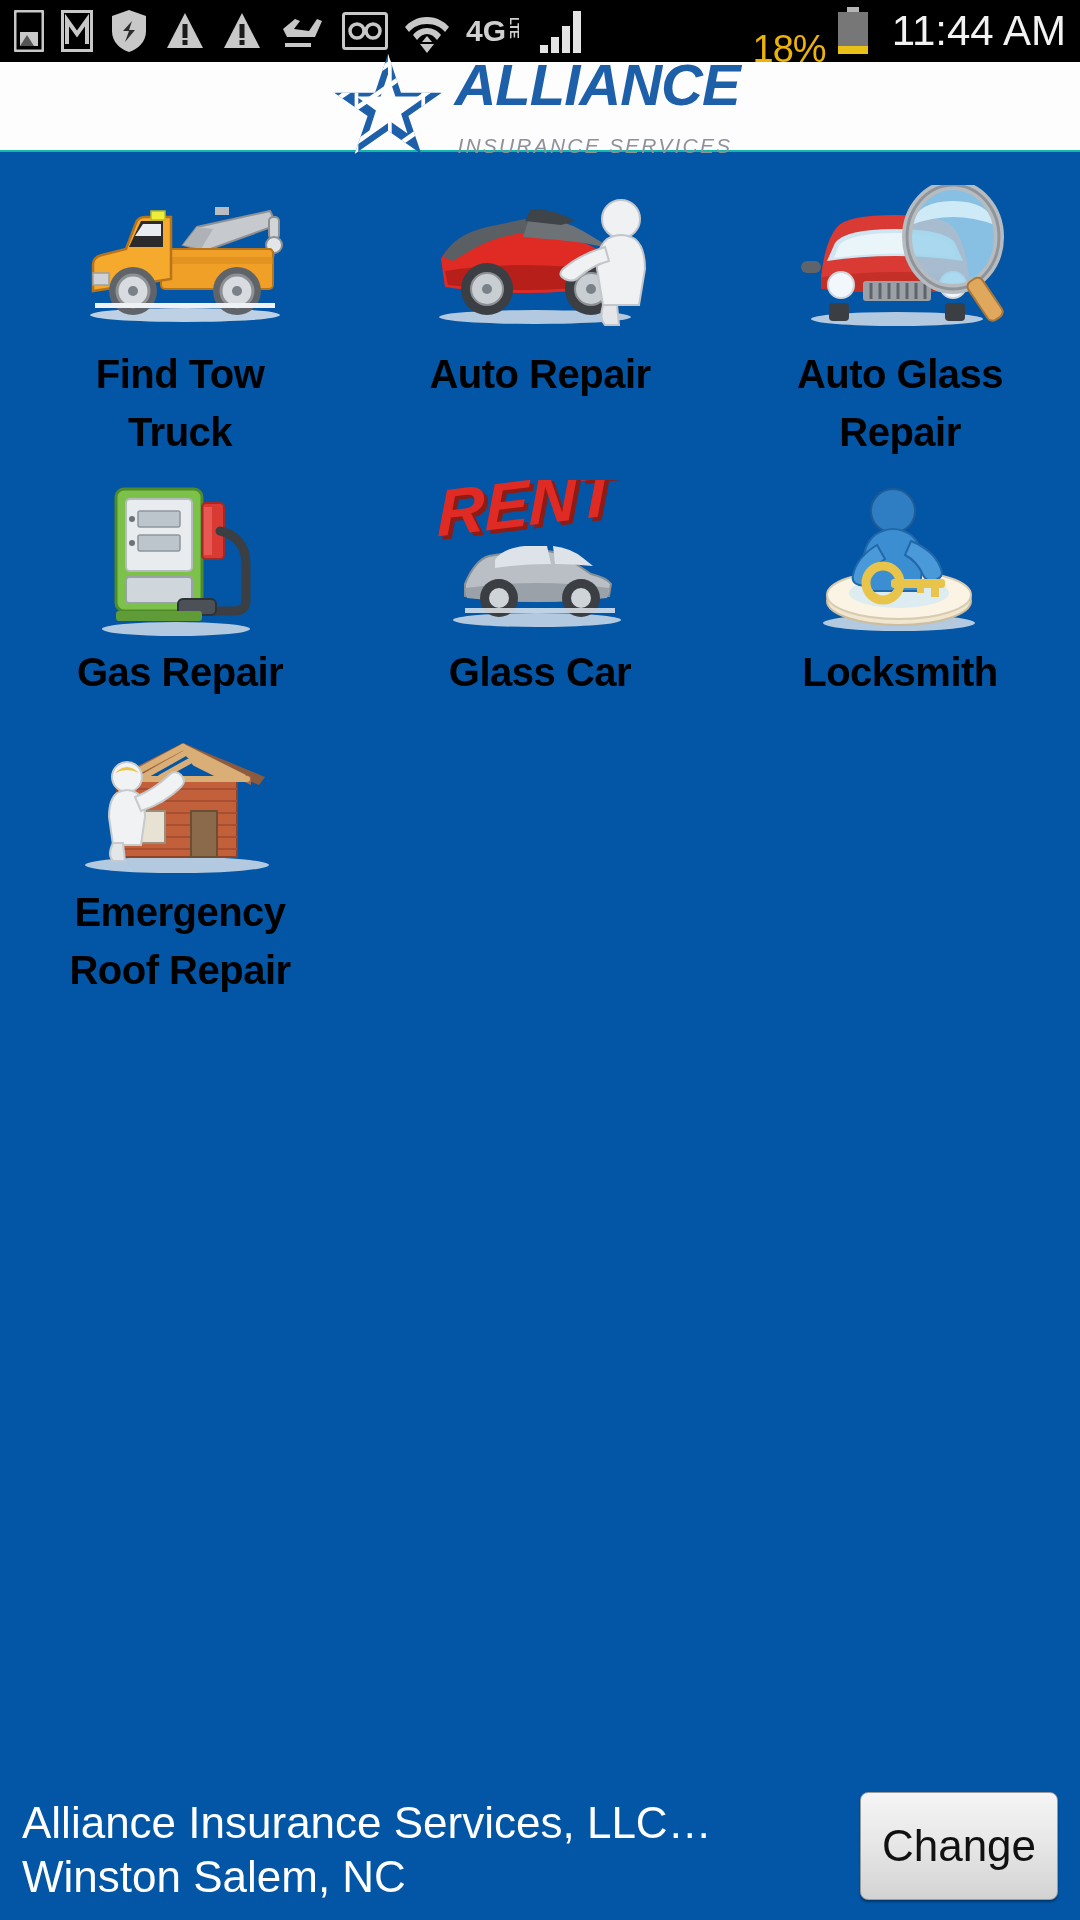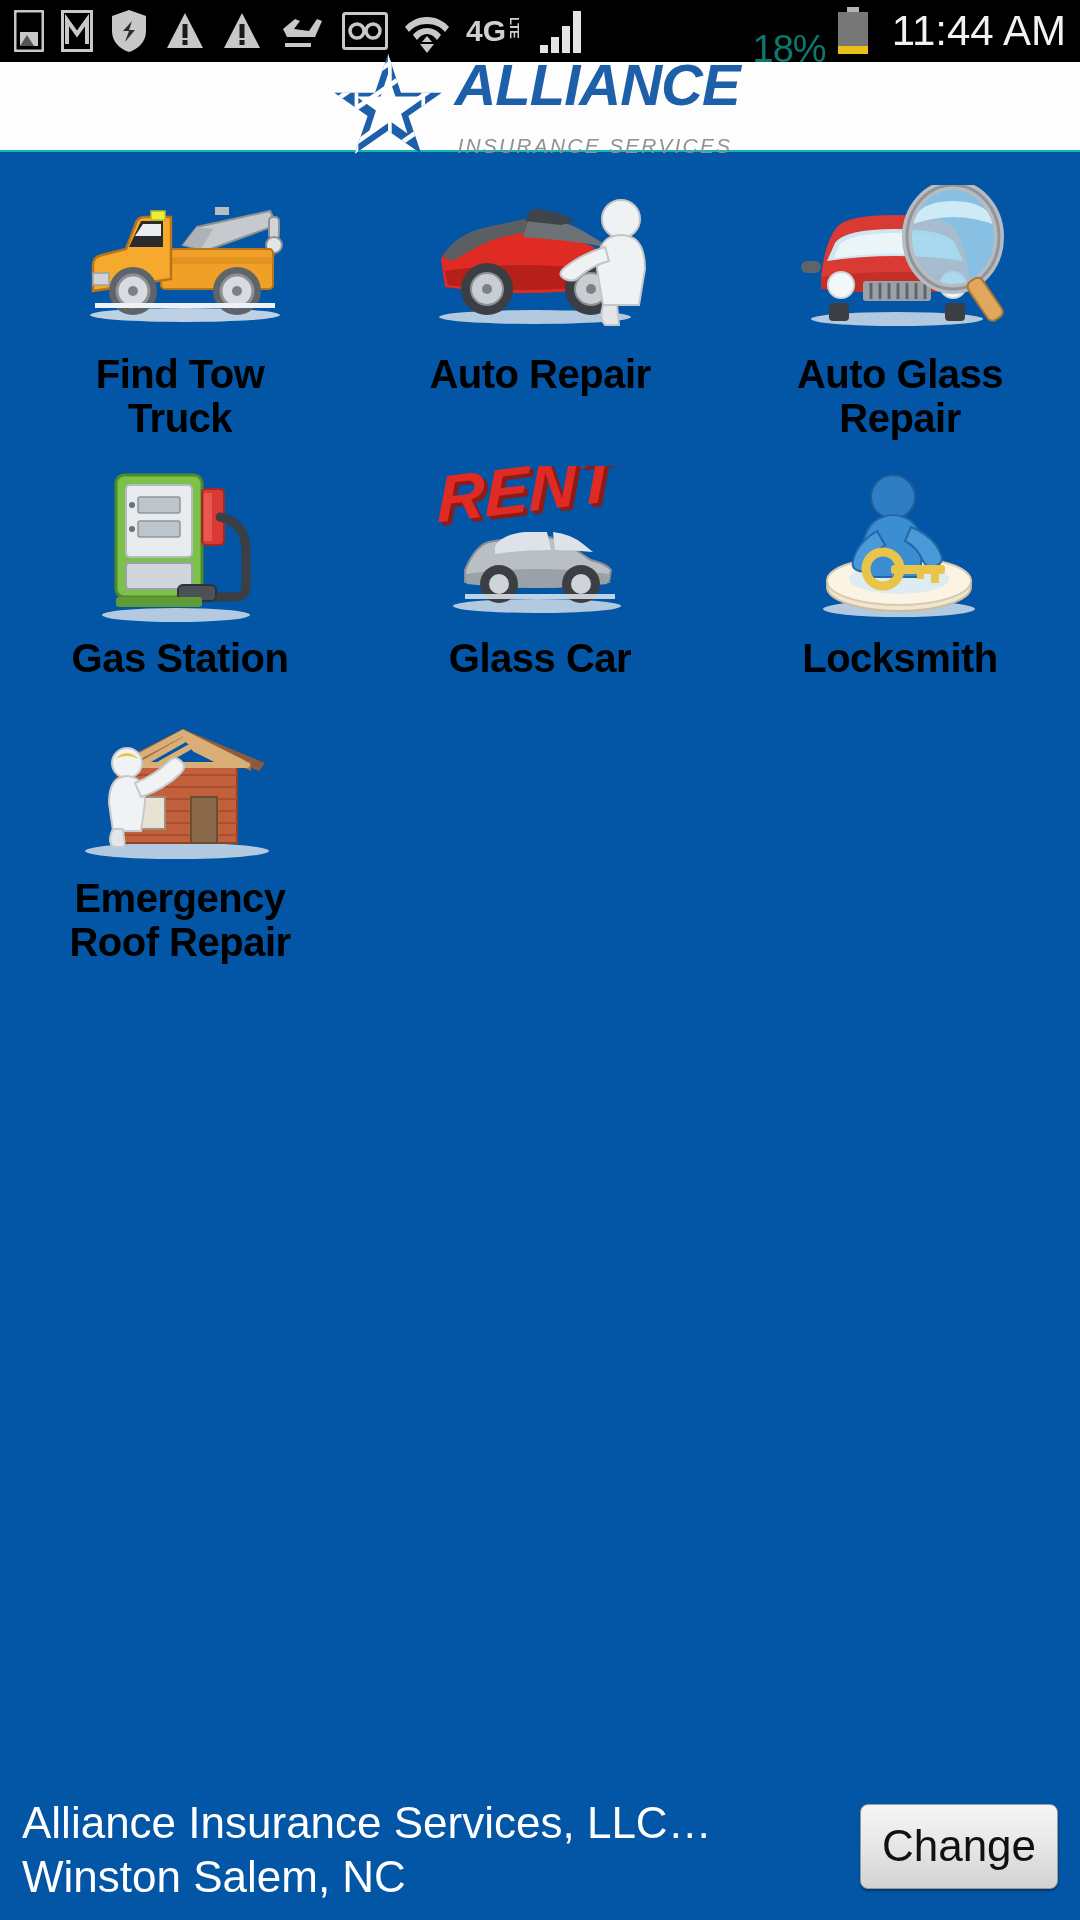--- a/index.html
+++ b/index.html
@@ -13,21 +13,21 @@
 
   
   .statusbar {
     position:absolute; top:0; left:0; width:1080px; height:62px;
     background:#000; display:flex; align-items:center; padding:16px 14px;
     color:#c8c8c8;
   }
   .sb-left { display:flex; align-items:center; gap:17px; flex:1; }
   .sb-right { display:flex; align-items:center; gap:10px; }
   .sb-ico { display:block; }
-  .sb-pct { font-size:38px; color:#0f766e; letter-spacing:-1px; font-family:"Liberation Sans", sans-serif;margin-top:36px; }
+  .sb-pct { font-size:38px; color:#eab308; letter-spacing:-1px; font-family:"Liberation Sans", sans-serif;margin-top:36px; }
   .sb-time { font-size:42px; color:#f2f2f2; letter-spacing:0px; margin-left:12px; }
   .lte4g { display:flex; align-items:flex-start; }
   .lte4g .big { font-size:30px; font-weight:bold; color:#cfcfcf; line-height:0.95; }
   .lte4g .small { font-size:13px; font-weight:bold; color:#cfcfcf; line-height:1.05; margin-left:1px;
                   writing-mode:vertical-rl; letter-spacing:-1px; }
 
   
   .header {
     position:absolute; top:62px; left:0; width:1080px; height:90px;
     background:#fdfdfd; display:flex; align-items:center; justify-content:center;
@@ -53,35 +53,35 @@
   }
   .cell {
     width:360px; padding-top:22px; padding-bottom:6px;
     display:flex; flex-direction:column; align-items:center;
   }
   .cell-art { width:240px; height:150px; display:flex; align-items:center; justify-content:center; }
   .cell-label {
     margin-top:22px; font-size:40px; font-weight:bold; color:#000;
     text-align:center; line-height:1.0; letter-spacing:-0.5px; max-width:330px;
   }
-  .cell-label .l2 { display:block; margin-top:4px; }
+  .cell-label .l2 { display:block; margin-top:18px; }
 
   
   .bottombar {
     position:absolute; left:0; bottom:0; width:1080px; height:130px;
     display:flex; align-items:center; padding:0 22px 10px 22px;
   }
   .addr {
     flex:1; color:#ffffff; font-size:44px; line-height:1.22;
     white-space:nowrap; overflow:hidden;
   }
   .addr .line { display:block; }
   .addr .l1 { max-width:690px; overflow:hidden; text-overflow:ellipsis; white-space:nowrap; }
   .change-btn {
-    width:198px; height:85px; margin-left:14px; margin-bottom:8px;
+    width:198px; height:108px; margin-left:14px; margin-bottom:8px;
     background:linear-gradient(180deg,#f5f5f5 0%,#e8e8e8 45%,#d3d3d3 100%);
     border:1px solid #9a9a9a; border-radius:8px;
     box-shadow:0 2px 2px rgba(0,0,0,0.35);
     display:flex; align-items:center; justify-content:center;
     font-size:44px; color:#111; font-family:"Liberation Sans", sans-serif;
   }
 </style>
 </head>
 <body>
 
@@ -309,21 +309,21 @@
           <circle cx="52" cy="70" r="3" fill="#6b7278"></circle>
           <rect x="46" y="104" width="66" height="26" rx="3" fill="#cfd6dc" stroke="#9aa2a9" stroke-width="2"></rect>
           <rect x="122" y="30" width="22" height="56" rx="4" fill="#d93a33" stroke="#a32a24" stroke-width="2"></rect>
           <rect x="124" y="34" width="8" height="48" fill="#eb655e" opacity="0.7"></rect>
           <path d="M140 58 q26 6 26 34 v36 q0 10 -12 10 h-22" fill="none" stroke="#3b3f43" stroke-width="9" stroke-linecap="round"></path>
           <rect x="98" y="126" width="38" height="16" rx="5" fill="#4b5157" stroke="#2e3236" stroke-width="2"></rect>
           <rect x="36" y="138" width="86" height="10" rx="3" fill="#5f9c38"></rect>
         </svg>
       </div>
       <div class="cell-label">
-        <span>Gas Station</span>
+        <span>Gas Repair</span>
         
       </div>
     </div>
 
     <div class="cell">
       <div class="cell-art">
         <svg width="230" height="150" viewBox="0 0 230 150">
           <ellipse cx="112" cy="140" rx="84" ry="7" fill="#dfe6ee" opacity="0.8"></ellipse>
           <g font-family="Liberation Sans, sans-serif" font-weight="bold" font-style="italic">
             <text x="16" y="62" font-size="66" fill="#8e1c16" transform="skewY(-7)">RENT</text>

